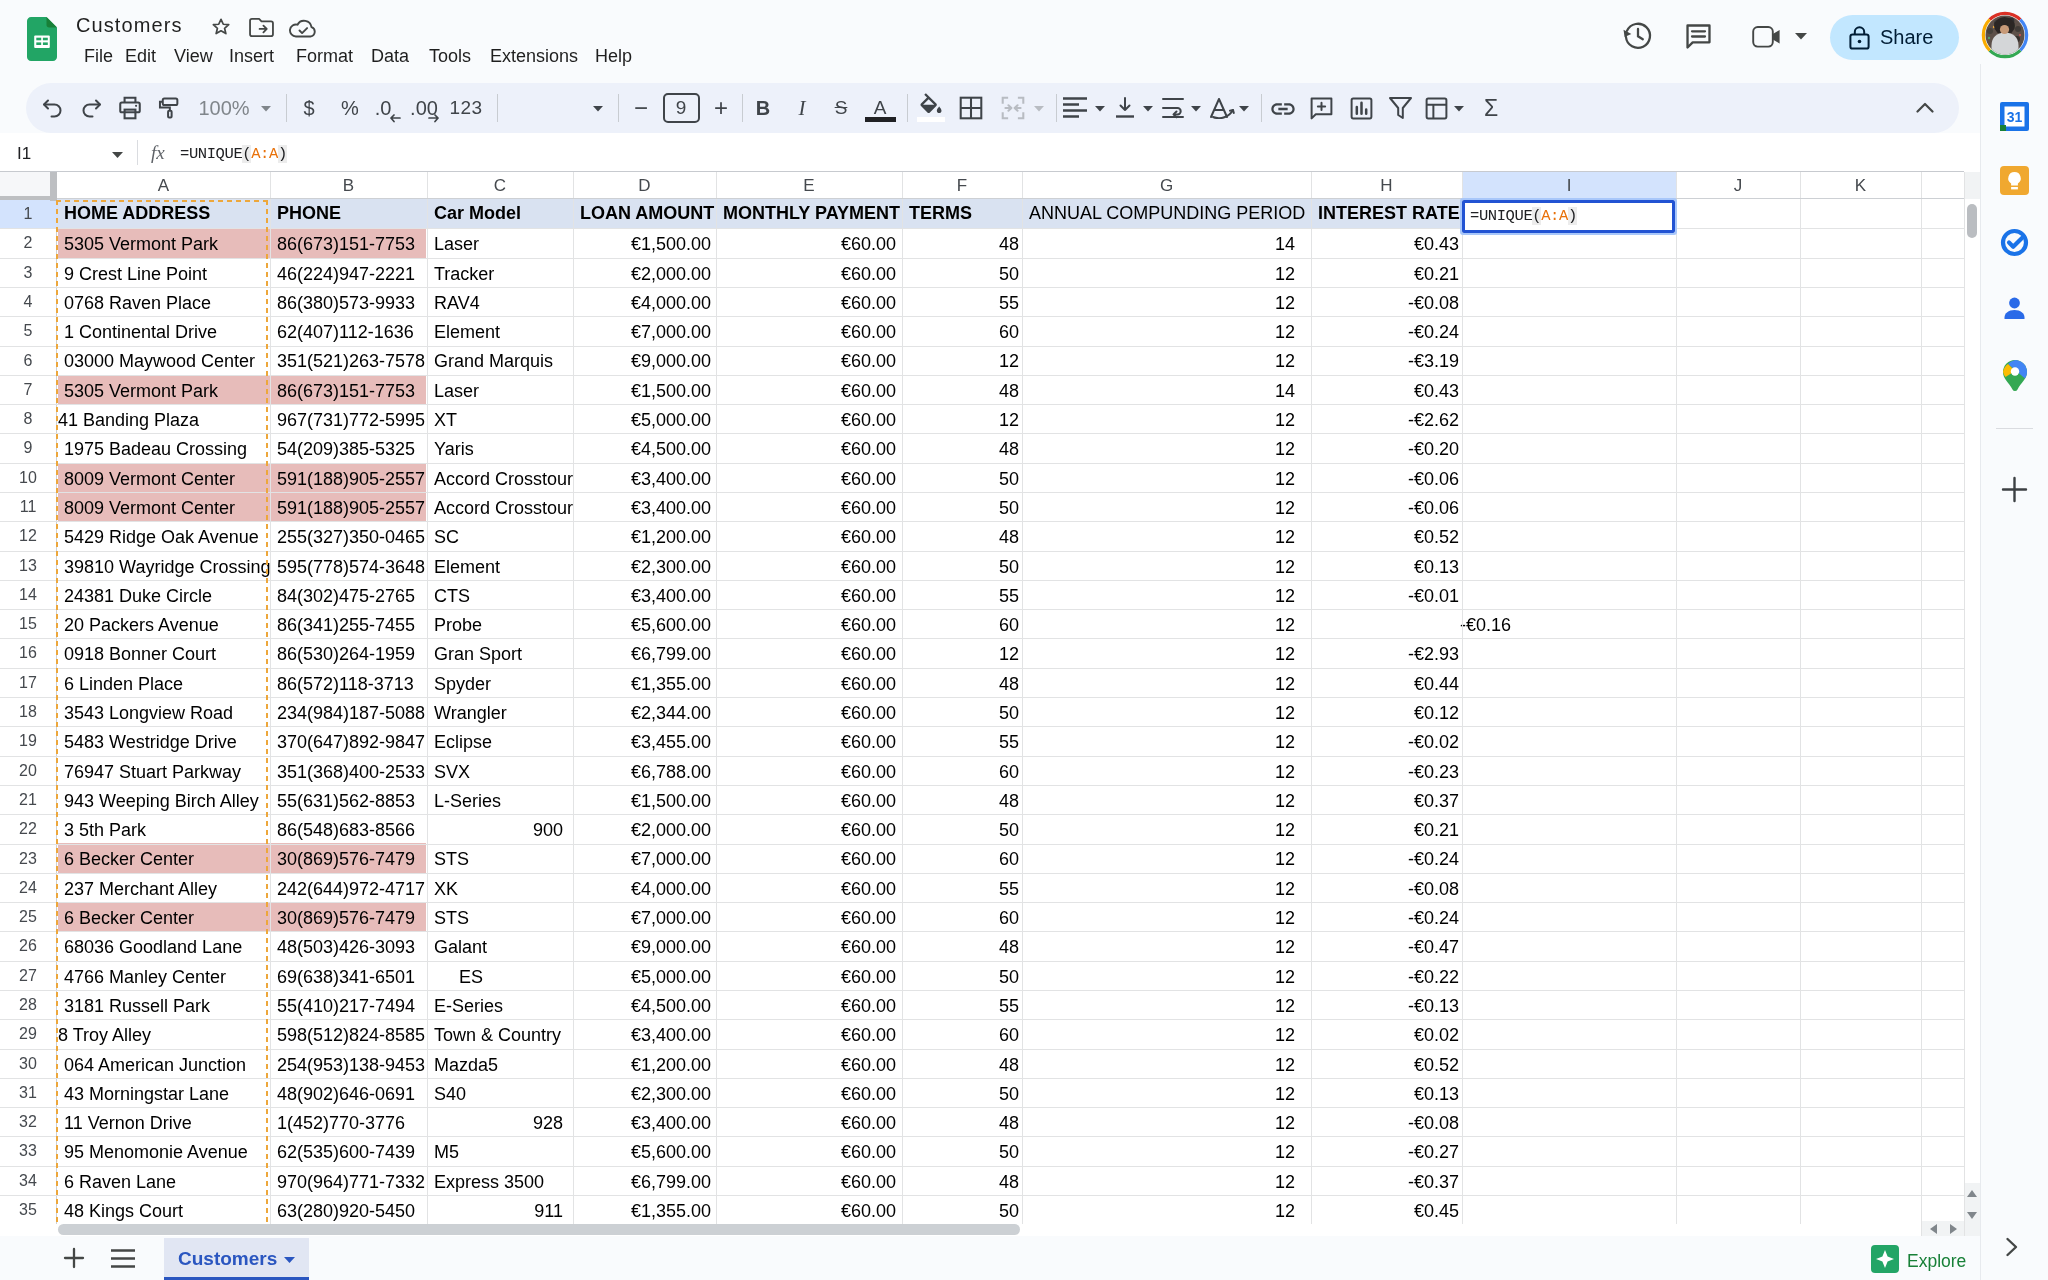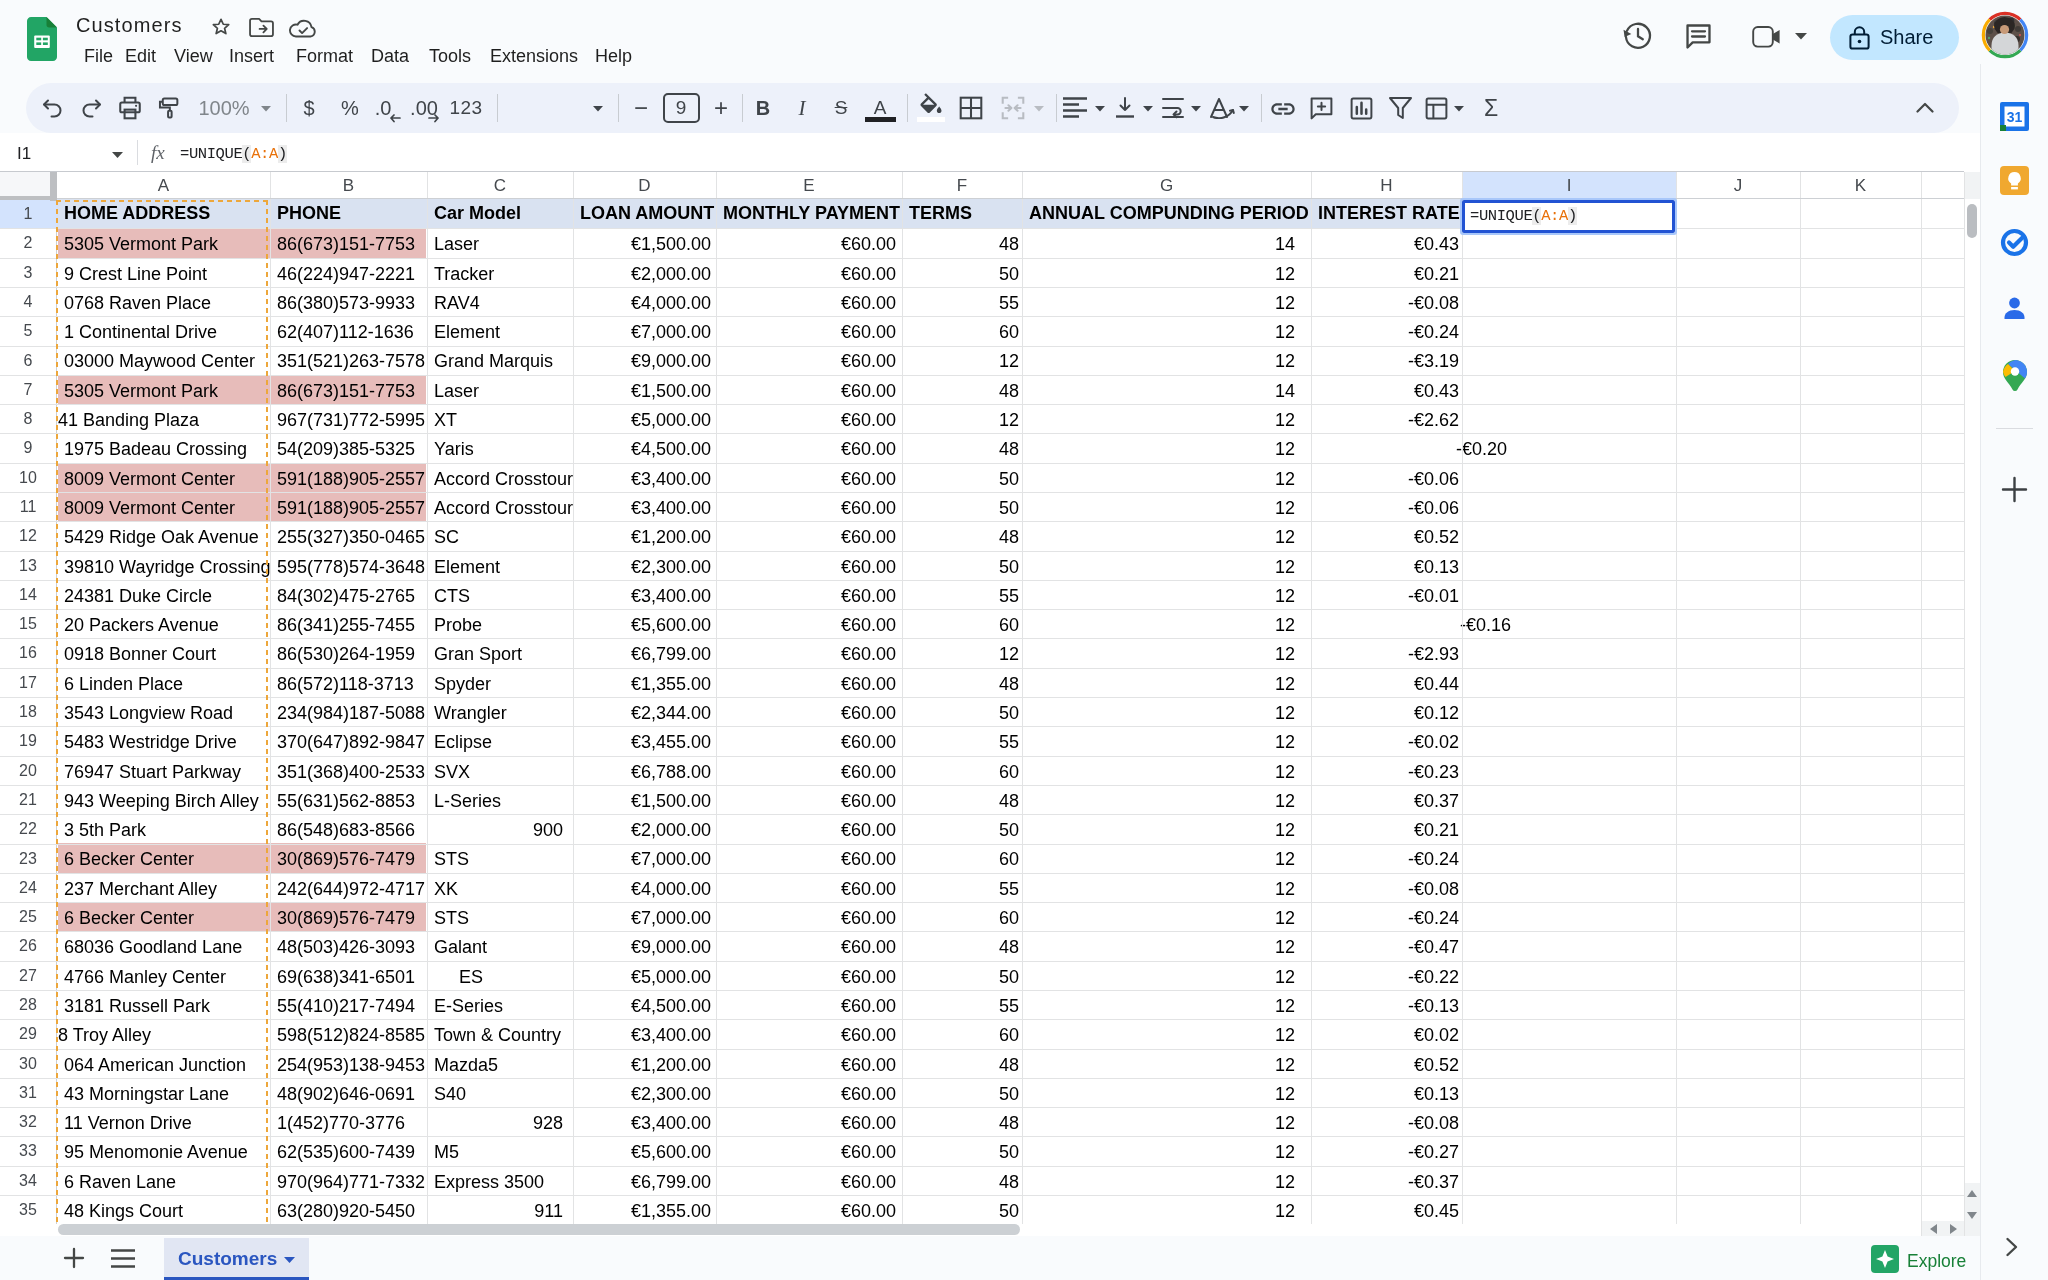--- a/index.html
+++ b/index.html
@@ -231,21 +231,21 @@
 <div class="abs" style="left:1462px;top:172px;width:214px;height:27px;line-height:27px;text-align:center;font-size:17px;color:#45494e;">I</div>
 <div class="abs" style="left:1676px;top:172px;width:124px;height:27px;line-height:27px;text-align:center;font-size:17px;color:#45494e;">J</div>
 <div class="abs" style="left:1800px;top:172px;width:121px;height:27px;line-height:27px;text-align:center;font-size:17px;color:#45494e;">K</div>
 <div class="abs" style="left:57px;top:199px;width:1405px;height:29.295px;background:#d9e2f1;"></div>
 <div class="abs" style="left:57px;top:199px;width:213px;height:30.295px;line-height:29.295px;font-size:18px;overflow:hidden;white-space:nowrap;font-weight:700;padding-left:7px;">HOME ADDRESS</div>
 <div class="abs" style="left:270px;top:199px;width:157px;height:30.295px;line-height:29.295px;font-size:18px;overflow:hidden;white-space:nowrap;font-weight:700;padding-left:7px;">PHONE</div>
 <div class="abs" style="left:427px;top:199px;width:146px;height:30.295px;line-height:29.295px;font-size:18px;overflow:hidden;white-space:nowrap;font-weight:700;padding-left:7px;">Car Model</div>
 <div class="abs" style="left:573px;top:199px;width:143px;height:30.295px;line-height:29.295px;font-size:18px;overflow:hidden;white-space:nowrap;font-weight:700;padding-left:7px;">LOAN AMOUNT</div>
 <div class="abs" style="left:716px;top:199px;width:186px;height:30.295px;line-height:29.295px;font-size:18px;overflow:hidden;white-space:nowrap;font-weight:700;padding-left:7px;">MONTHLY PAYMENT</div>
 <div class="abs" style="left:902px;top:199px;width:120px;height:30.295px;line-height:29.295px;font-size:18px;overflow:hidden;white-space:nowrap;font-weight:700;padding-left:7px;">TERMS</div>
-<div class="abs" style="left:1022px;top:199px;width:289px;height:30.295px;line-height:29.295px;font-size:18px;overflow:hidden;white-space:nowrap;font-weight:700;padding-left:7px;">ANNUAL COMPUNDING PERIOD</div>
+<div class="abs" style="left:1022px;top:199px;width:289px;height:30.295px;line-height:29.295px;font-size:18px;overflow:hidden;white-space:nowrap;font-weight:400;padding-left:7px;">ANNUAL COMPUNDING PERIOD</div>
 <div class="abs" style="left:1311px;top:199px;width:151px;height:30.295px;line-height:29.295px;font-size:18px;overflow:hidden;white-space:nowrap;font-weight:700;padding-left:7px;">INTEREST RATE</div>
 <div class="abs" style="left:58px;top:228.29500000000002px;width:212px;height:30.295px;line-height:33.295px;font-size:18px;overflow:hidden;white-space:nowrap;background:#e7bcba;padding-left:6px;">5305 Vermont Park</div>
 <div class="abs" style="left:271px;top:228.29500000000002px;width:155px;height:30.295px;line-height:33.295px;font-size:18px;overflow:hidden;white-space:nowrap;background:#e7bcba;padding-left:6px;">86(673)151-7753</div>
 <div class="abs" style="left:428px;top:228.29500000000002px;width:145px;height:30.295px;line-height:33.295px;font-size:18px;overflow:hidden;white-space:nowrap;padding-left:6px;">Laser</div>
 <div class="abs" style="left:573px;top:228.29500000000002px;width:142px;height:30.295px;line-height:33.295px;font-size:18px;overflow:hidden;white-space:nowrap;text-align:right;padding-right:4px;">€1,500.00</div>
 <div class="abs" style="left:716px;top:228.29500000000002px;width:185px;height:30.295px;line-height:33.295px;font-size:18px;overflow:hidden;white-space:nowrap;text-align:right;padding-right:5px;">€60.00</div>
 <div class="abs" style="left:902px;top:228.29500000000002px;width:119px;height:30.295px;line-height:33.295px;font-size:18px;overflow:hidden;white-space:nowrap;text-align:right;padding-right:2px;">48</div>
 <div class="abs" style="left:1022px;top:228.29500000000002px;width:288px;height:30.295px;line-height:33.295px;font-size:18px;overflow:hidden;white-space:nowrap;text-align:right;padding-right:15px;">14</div>
 <div class="abs" style="left:1311px;top:228.29500000000002px;width:150px;height:30.295px;line-height:33.295px;font-size:18px;overflow:hidden;white-space:nowrap;text-align:right;padding-right:2px;">€0.43</div>
 <div class="abs" style="left:58px;top:257.59000000000003px;width:212px;height:30.295px;line-height:33.295px;font-size:18px;overflow:hidden;white-space:nowrap;padding-left:6px;">9 Crest Line Point</div>
@@ -296,21 +296,21 @@
 <div class="abs" style="left:902px;top:404.065px;width:119px;height:30.295px;line-height:33.295px;font-size:18px;overflow:hidden;white-space:nowrap;text-align:right;padding-right:2px;">12</div>
 <div class="abs" style="left:1022px;top:404.065px;width:288px;height:30.295px;line-height:33.295px;font-size:18px;overflow:hidden;white-space:nowrap;text-align:right;padding-right:15px;">12</div>
 <div class="abs" style="left:1311px;top:404.065px;width:150px;height:30.295px;line-height:33.295px;font-size:18px;overflow:hidden;white-space:nowrap;text-align:right;padding-right:2px;">-€2.62</div>
 <div class="abs" style="left:58px;top:433.36px;width:212px;height:30.295px;line-height:33.295px;font-size:18px;overflow:hidden;white-space:nowrap;padding-left:6px;">1975 Badeau Crossing</div>
 <div class="abs" style="left:271px;top:433.36px;width:155px;height:30.295px;line-height:33.295px;font-size:18px;overflow:hidden;white-space:nowrap;padding-left:6px;">54(209)385-5325</div>
 <div class="abs" style="left:428px;top:433.36px;width:145px;height:30.295px;line-height:33.295px;font-size:18px;overflow:hidden;white-space:nowrap;padding-left:6px;">Yaris</div>
 <div class="abs" style="left:573px;top:433.36px;width:142px;height:30.295px;line-height:33.295px;font-size:18px;overflow:hidden;white-space:nowrap;text-align:right;padding-right:4px;">€4,500.00</div>
 <div class="abs" style="left:716px;top:433.36px;width:185px;height:30.295px;line-height:33.295px;font-size:18px;overflow:hidden;white-space:nowrap;text-align:right;padding-right:5px;">€60.00</div>
 <div class="abs" style="left:902px;top:433.36px;width:119px;height:30.295px;line-height:33.295px;font-size:18px;overflow:hidden;white-space:nowrap;text-align:right;padding-right:2px;">48</div>
 <div class="abs" style="left:1022px;top:433.36px;width:288px;height:30.295px;line-height:33.295px;font-size:18px;overflow:hidden;white-space:nowrap;text-align:right;padding-right:15px;">12</div>
-<div class="abs" style="left:1311px;top:433.36px;width:150px;height:30.295px;line-height:33.295px;font-size:18px;overflow:hidden;white-space:nowrap;text-align:right;padding-right:2px;margin-left:48px;">-€0.20</div>
+<div class="abs" style="left:1311px;top:433.36px;width:150px;height:30.295px;line-height:33.295px;font-size:18px;overflow:hidden;white-space:nowrap;text-align:right;padding-right:2px;">-€0.20</div>
 <div class="abs" style="left:58px;top:462.65500000000003px;width:212px;height:30.295px;line-height:33.295px;font-size:18px;overflow:hidden;white-space:nowrap;background:#e7bcba;padding-left:6px;">8009 Vermont Center</div>
 <div class="abs" style="left:271px;top:462.65500000000003px;width:155px;height:30.295px;line-height:33.295px;font-size:18px;overflow:hidden;white-space:nowrap;background:#e7bcba;padding-left:6px;">591(188)905-2557</div>
 <div class="abs" style="left:428px;top:462.65500000000003px;width:145px;height:30.295px;line-height:33.295px;font-size:18px;overflow:hidden;white-space:nowrap;padding-left:6px;">Accord Crosstour</div>
 <div class="abs" style="left:573px;top:462.65500000000003px;width:142px;height:30.295px;line-height:33.295px;font-size:18px;overflow:hidden;white-space:nowrap;text-align:right;padding-right:4px;">€3,400.00</div>
 <div class="abs" style="left:716px;top:462.65500000000003px;width:185px;height:30.295px;line-height:33.295px;font-size:18px;overflow:hidden;white-space:nowrap;text-align:right;padding-right:5px;">€60.00</div>
 <div class="abs" style="left:902px;top:462.65500000000003px;width:119px;height:30.295px;line-height:33.295px;font-size:18px;overflow:hidden;white-space:nowrap;text-align:right;padding-right:2px;">50</div>
 <div class="abs" style="left:1022px;top:462.65500000000003px;width:288px;height:30.295px;line-height:33.295px;font-size:18px;overflow:hidden;white-space:nowrap;text-align:right;padding-right:15px;">12</div>
 <div class="abs" style="left:1311px;top:462.65500000000003px;width:150px;height:30.295px;line-height:33.295px;font-size:18px;overflow:hidden;white-space:nowrap;text-align:right;padding-right:2px;">-€0.06</div>
 <div class="abs" style="left:58px;top:491.95000000000005px;width:212px;height:30.295px;line-height:33.295px;font-size:18px;overflow:hidden;white-space:nowrap;background:#e7bcba;padding-left:6px;">8009 Vermont Center</div>
 <div class="abs" style="left:271px;top:491.95000000000005px;width:155px;height:30.295px;line-height:33.295px;font-size:18px;overflow:hidden;white-space:nowrap;background:#e7bcba;padding-left:6px;">591(188)905-2557</div>

